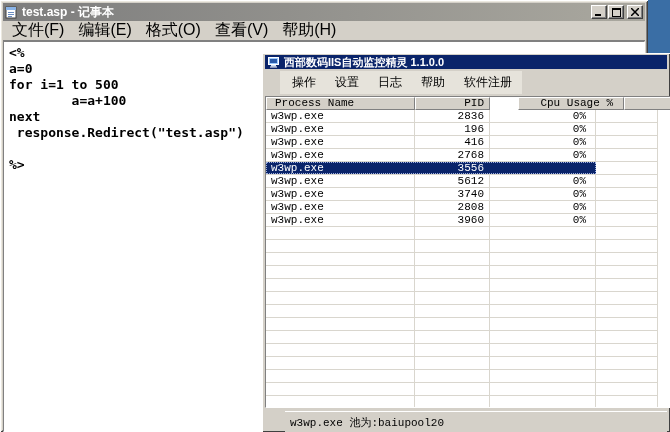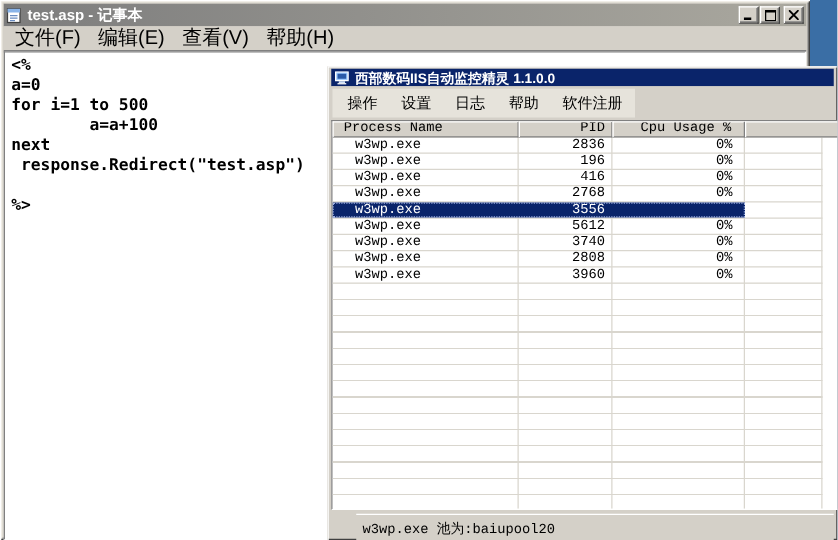--- a/index.html
+++ b/index.html
@@ -30,47 +30,47 @@
     font-weight:bold; font-size:13px; line-height:16px; color:#000; padding:3px 0 0 5px; }
 
   
   .mon-window { position:absolute; left:262px; top:53px; width:408px; height:379px;
     background:#d4d0c8;
     box-shadow: inset 1px 1px 0 #ffffff, inset -1px -1px 0 #404040; }
   .mon-title { position:absolute; left:3px; top:2px; right:3px; height:14px;
     background:#0a246a; display:flex; align-items:center; padding:0 3px; }
   .mon-title-text { color:#fff; font-weight:bold; font-size:11px; margin-left:4px; white-space:nowrap;
     font-family:"Liberation Sans","DejaVu Sans",sans-serif; }
-  .mon-menubar { position:absolute; left:3px; top:16px; right:3px; height:28px;
+  .mon-menubar { position:absolute; left:17px; top:16px; right:3px; height:28px;
     background:#d4d0c8; border-bottom:1px solid #4a4a4a; }
   .mon-menuband { position:absolute; left:1px; top:2px; width:242px; height:23px;
     background:#e6e3db; display:flex; align-items:center; padding-left:6px; }
   .mon-menu-item { font-size:12px; color:#000; padding:3px 6px; margin-right:7px; white-space:nowrap;
     font-family:"Liberation Sans","DejaVu Sans",sans-serif; }
 
   
   .listview { position:absolute; left:3px; top:43px; width:434px; height:312px;
     background:#fff; border:1px solid; border-color:#808080 #fff #fff #808080; overflow:hidden; }
   .lv-inner { position:relative; width:100%; height:100%;
     font-family:"Liberation Mono","DejaVu Sans Mono",monospace; font-size:11px; }
   .lv-header { display:flex; height:13px; position:relative; z-index:3; }
   .hcell { background:#d4d0c8; border:1px solid; border-color:#fff #808080 #808080 #fff;
     height:13px; line-height:11px; overflow:hidden; white-space:nowrap; }
   .hc-name { flex:0 0 149px; padding-left:8px; }
   .hc-pid  { flex:0 0 75px;  text-align:right; padding-right:5px; }
-  .hc-cpu  { flex:0 0 106px; text-align:right; padding-right:10px; }
+  .hc-cpu  { flex:0 0 106px; text-align:right; padding-right:10px;margin-left:28px; }
   .hc-rest { flex:1 1 auto; }
   .vline { position:absolute; top:13px; bottom:0; width:1px; background:#d9d6ce; z-index:1; }
   .lv-rows { position:absolute; left:0; top:13px; right:0; z-index:2; }
   .lv-row { display:flex; height:13px; position:relative; border-bottom:1px solid #d9d6ce; width:392px; }
   .lv-row.sel::before { content:""; position:absolute; left:0; top:0; bottom:0; width:330px;
     background:#0a246a; outline:1px dotted #9fb0e0; outline-offset:-1px; }
   .lv-row.sel .cell { color:#fff; }
   .cell { position:relative; height:12px; line-height:12px; white-space:nowrap; overflow:hidden; color:#000; }
-  .c-name { flex:0 0 149px; padding-left:18px; }
+  .c-name { flex:0 0 149px; padding-left:5px; }
   .c-pid  { flex:0 0 75px;  text-align:right; padding-right:6px; }
   .c-cpu  { flex:0 0 106px; text-align:right; padding-right:10px; }
   .lv-empty-grid { position:absolute; left:0; top:130px; width:392px; bottom:0; z-index:0;
     background:repeating-linear-gradient(to bottom, transparent 0, transparent 12px, #d9d6ce 12px, #d9d6ce 13px); }
 
   .mon-status { position:absolute; left:3px; top:358px; right:3px; height:21px;
     background:#d4d0c8; border-top:1px solid #fff; display:flex; align-items:center; padding-left:5px;margin-left:20px; }
   .mon-status-text { font-size:11px; color:#000; white-space:nowrap;
     font-family:"Liberation Mono","DejaVu Sans",monospace; }
 
@@ -116,20 +116,21 @@
               </svg>
           </span>
         </span>
       </span>
     </div>
 
     <div class="np-menubar">
 
     <span class="np-menu-item">文件(F)</span>
         <span class="np-menu-item">编辑(E)</span>
+        <span class="np-menu-item">格式(O)</span>
         <span class="np-menu-item">查看(V)</span>
         <span class="np-menu-item">帮助(H)</span>
       </div>
 
     <div class="np-content">
       <pre>&lt;%
 a=0
 for i=1 to 500
         a=a+100
 next

